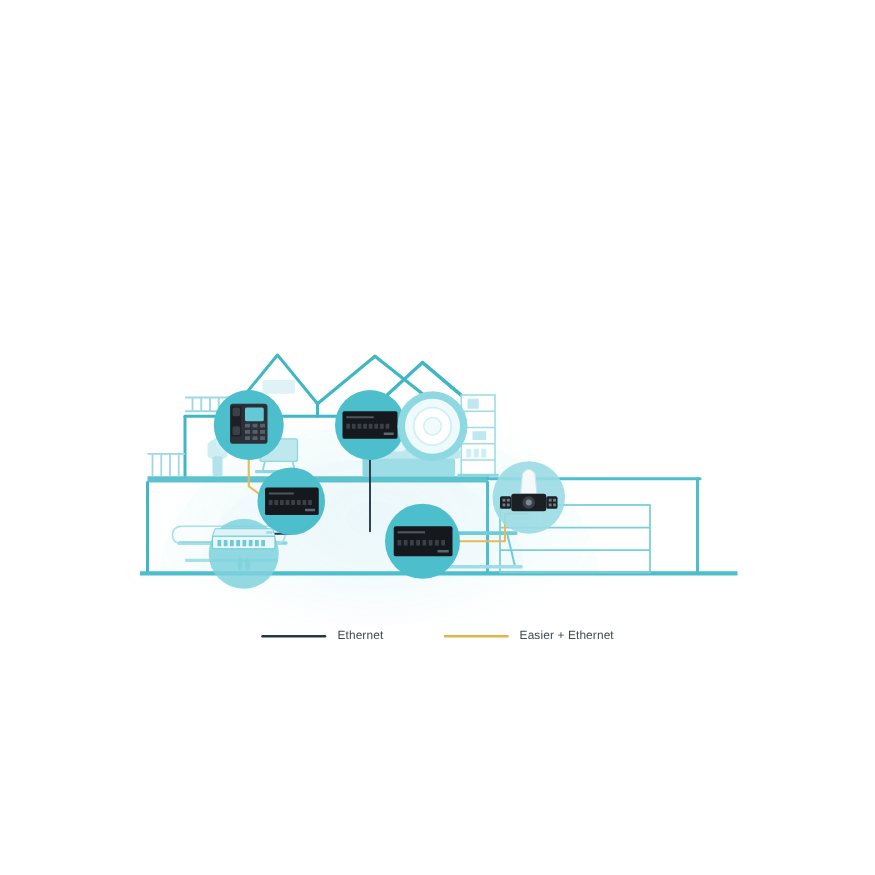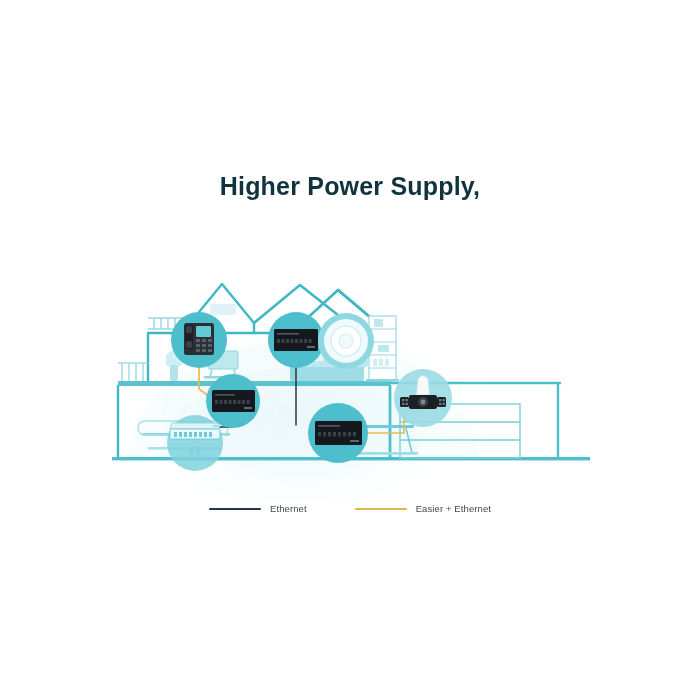--- a/index.html
+++ b/index.html
@@ -79,21 +79,20 @@
     white-space: nowrap;
     letter-spacing: 0.1px;
   }
 </style>
 </head>
 <body>
 
 <div id="page">
 
   <div class="title-block">
-    <div class="title-line" style="color: rgb(16, 51, 63);">Higher Power Supply,</div>
   </div>
 
   <div class="illustration">
     <svg width="700" height="245" viewBox="0 0 700 245" xmlns="http://www.w3.org/2000/svg">
       <defs>
         <linearGradient id="gradMist" x1="0" y1="0" x2="0" y2="1">
           <stop offset="0%" stop-color="#eaf7f9" stop-opacity="0.95"></stop>
           <stop offset="100%" stop-color="#f6fcfd" stop-opacity="0.4"></stop>
         </linearGradient>
         <radialGradient id="gradGlow" cx="50%" cy="50%" r="50%">

